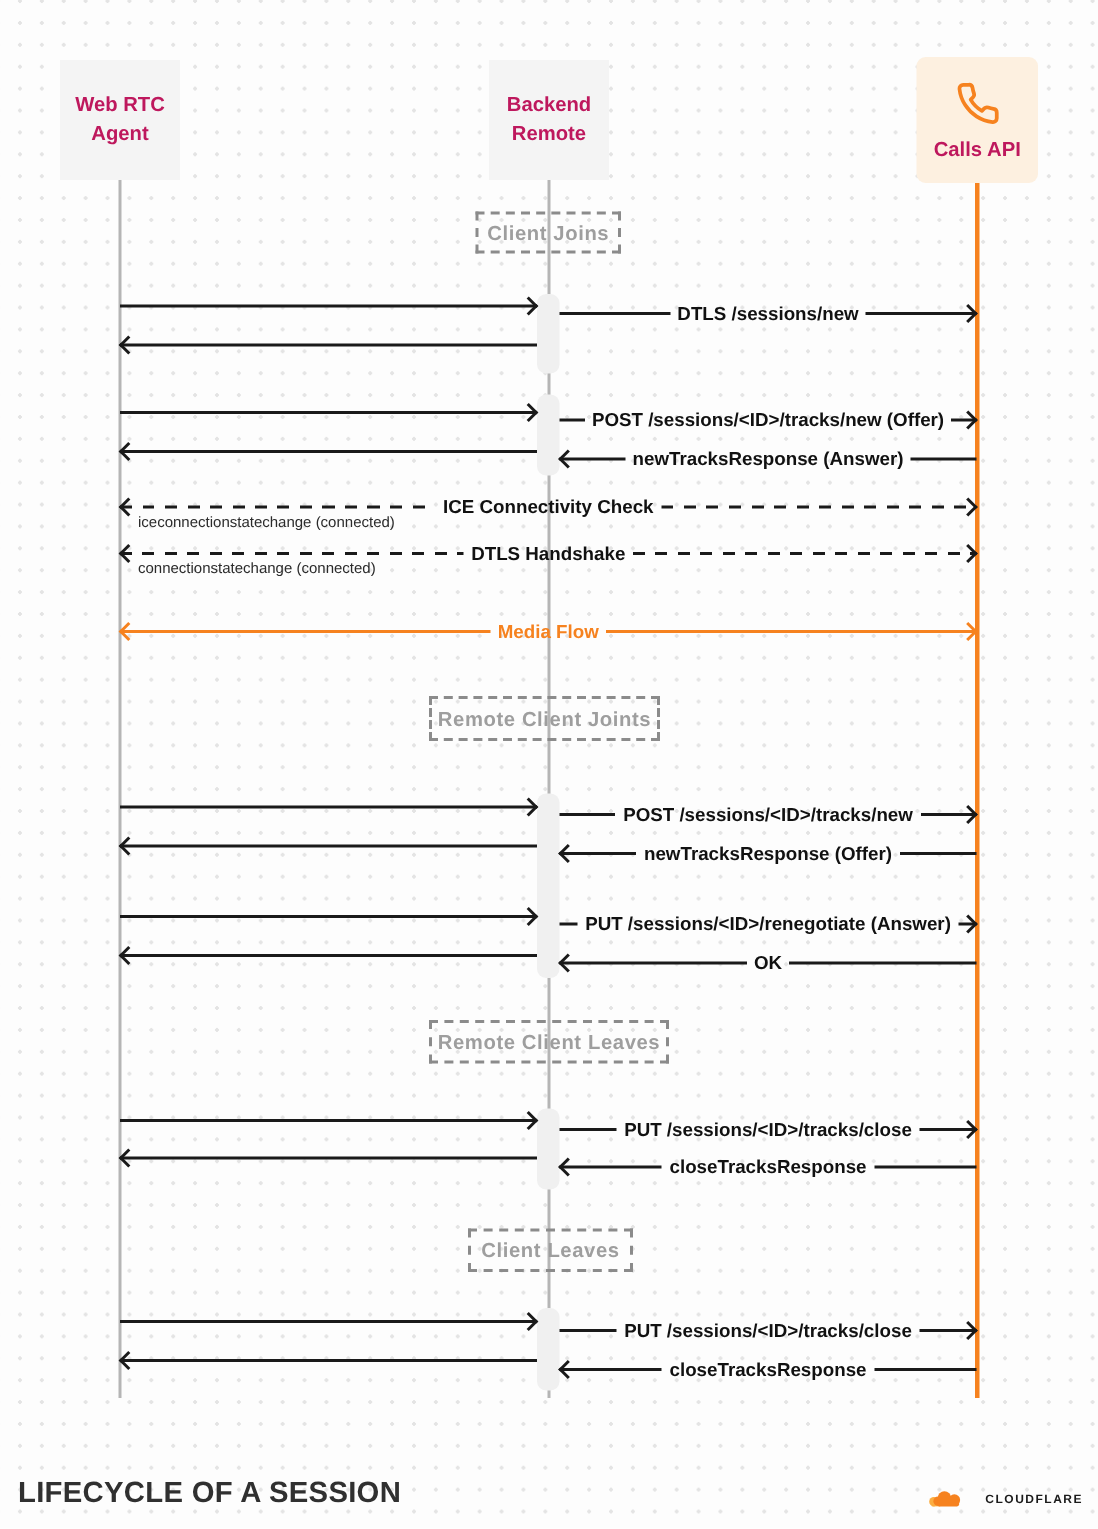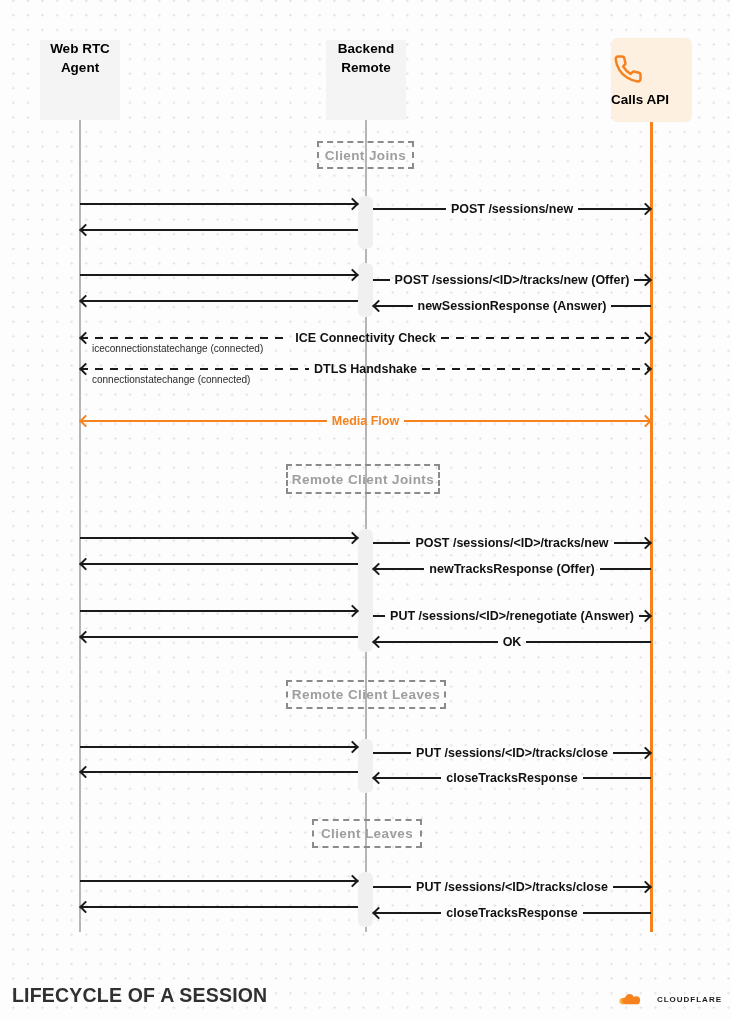--- a/index.html
+++ b/index.html
@@ -12,22 +12,22 @@
     background-position:6px 8px;
   }
   
   .lifeline { position:absolute; top:120px; height:812px; width:2px; background:#b5b5b5; z-index:1; }
   .lifeline.orange { background:#f6821f; width:2.5px; }
   
   .activation { position:absolute; left:358px; width:15px; background:#f0f0f0; border-radius:6px; z-index:2; }
   
   .actor {
     position:absolute; top:40px; width:80px; height:80px; background:#f4f4f4;
-    display:flex; align-items:flex-start; justify-content:center; text-align:center;
-    font-weight:bold; font-size:13.5px; color:#000000; line-height:1.4; white-space:pre-line; z-index:4;
+    display:flex; align-items:center; justify-content:center; text-align:center;
+    font-weight:bold; font-size:13.5px; color:#be185d; line-height:1.4; white-space:pre-line; z-index:4;
   }
   .actor.highlight {
     top:38px; width:81px; height:84px; background:#fdf0e0; border-radius:6px;
     flex-direction:column; gap:5px; padding-top:2px; box-sizing:border-box;
   }
   
   .milestone {
     position:absolute; box-sizing:border-box; border:2px dashed #8b8b8b;
     display:flex; align-items:center; justify-content:center;
     font-weight:600; font-size:13.5px; letter-spacing:0.4px; color:#9e9e9e;
@@ -106,21 +106,21 @@
   <div class="milestone" style="left:312px;top:819px;width:110px;height:29px">
     <span>Client Leaves</span>
   </div>
 
   <div class="msg" style="left:80px;top:197px;width:278px">
     <span class="ln"></span>
     <span class="head r"></span>
   </div>
   <div class="msg" style="left:373px;top:202px;width:278px">
     <span class="ln"></span>
-    <span class="lbl">POST /sessions/new</span>
+    <span class="lbl">DTLS /sessions/new</span>
     <span class="ln"></span>
     <span class="head r"></span>
   </div>
   <div class="msg" style="left:80px;top:223px;width:278px">
     <span class="head l"></span>
     <span class="ln"></span>
   </div>
 
   <div class="msg" style="left:80px;top:268px;width:278px">
     <span class="ln"></span>
@@ -128,21 +128,21 @@
   </div>
   <div class="msg" style="left:373px;top:273px;width:278px">
     <span class="ln"></span>
     <span class="lbl">POST /sessions/&lt;ID&gt;/tracks/new (Offer)</span>
     <span class="ln"></span>
     <span class="head r"></span>
   </div>
   <div class="msg" style="left:373px;top:299px;width:278px">
     <span class="head l"></span>
     <span class="ln"></span>
-    <span class="lbl">newSessionResponse (Answer)</span>
+    <span class="lbl">newTracksResponse (Answer)</span>
     <span class="ln"></span>
   </div>
   <div class="msg" style="left:80px;top:294px;width:278px">
     <span class="head l"></span>
     <span class="ln"></span>
   </div>
 
   <div class="msg dashed" style="left:80px;top:331px;width:571px">
     <span class="head l"></span>
     <span class="ln"></span>

